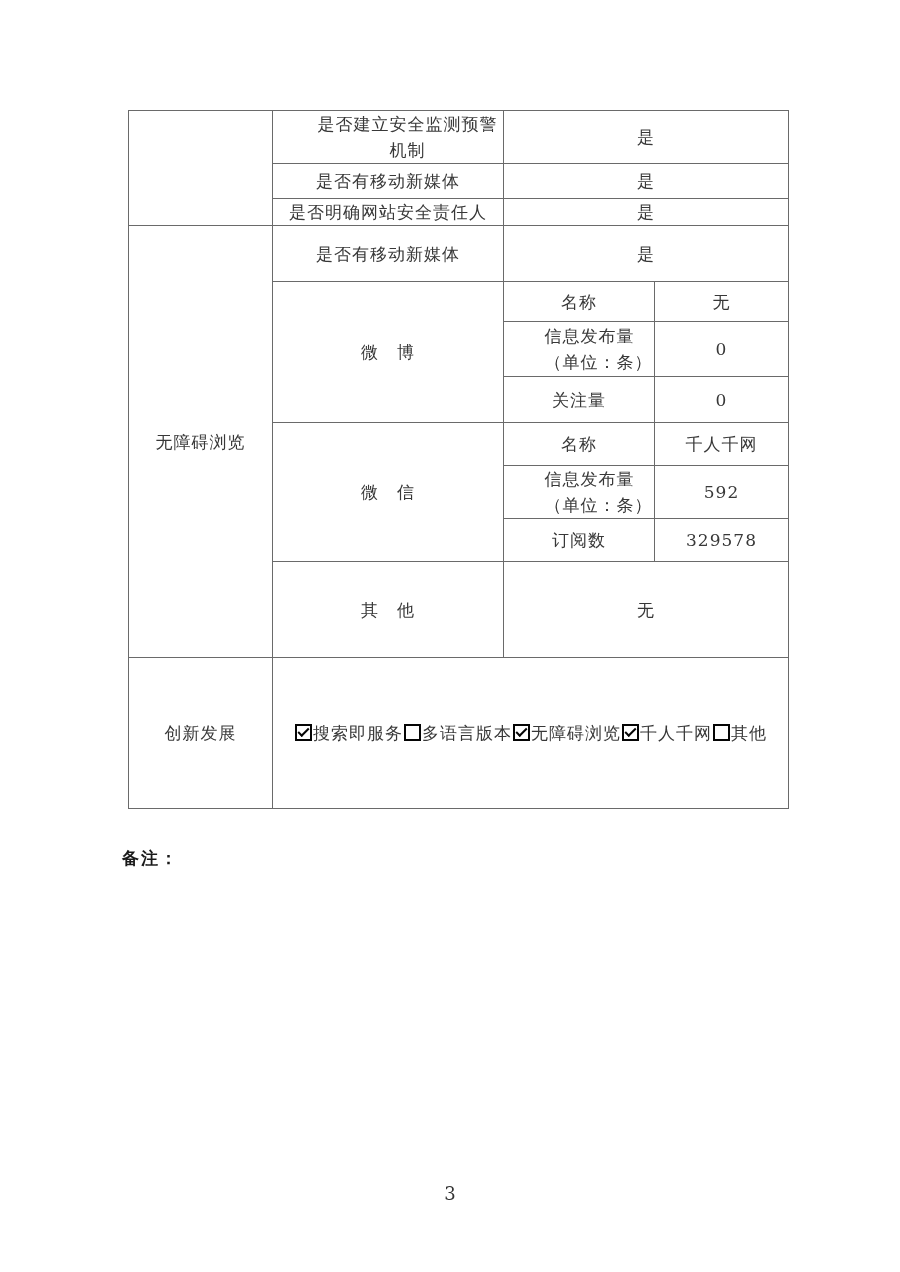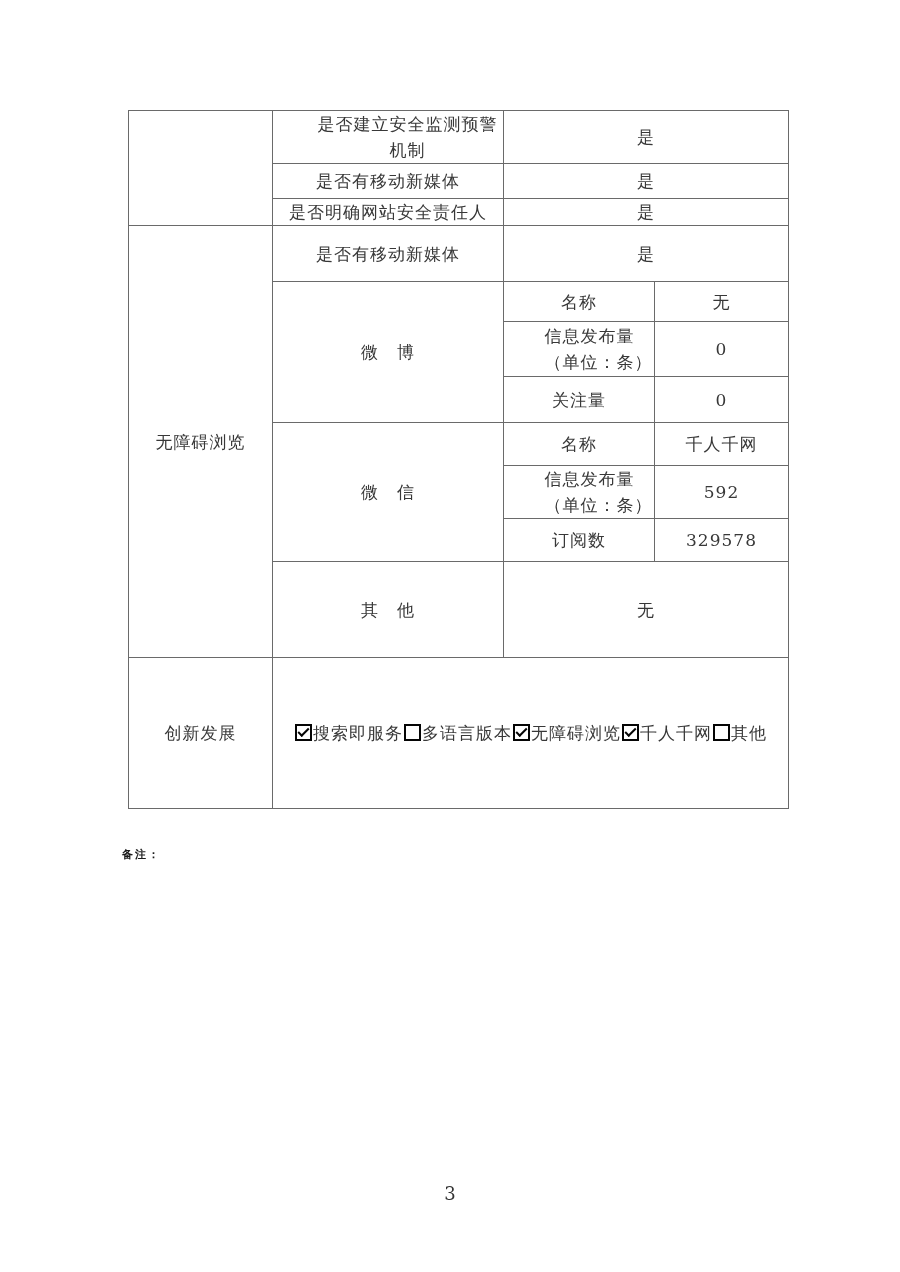--- a/index.html
+++ b/index.html
@@ -39,21 +39,21 @@
   .cb.checked::after{
     content:"";position:absolute;left:0.5px;top:1.5px;
     width:9px;height:4px;
     border-left:2.5px solid #050505;border-bottom:2.5px solid #050505;
     transform:rotate(-45deg);
   }
 
   .remarks{
     position:absolute;left:122px;top:847px;
     font-family:"DejaVu Sans","Liberation Sans",sans-serif;
-    font-weight:bold;font-size:11px;color:#1a1a1a;letter-spacing:2px;
+    font-weight:bold;font-size:17px;color:#1a1a1a;letter-spacing:2px;
   }
   .page-number{
     position:absolute;left:0;top:1183px;width:900px;
     text-align:center;font-size:18px;color:#333;
   }
 </style>
 </head>
 <body>
 
 <div class="page">

